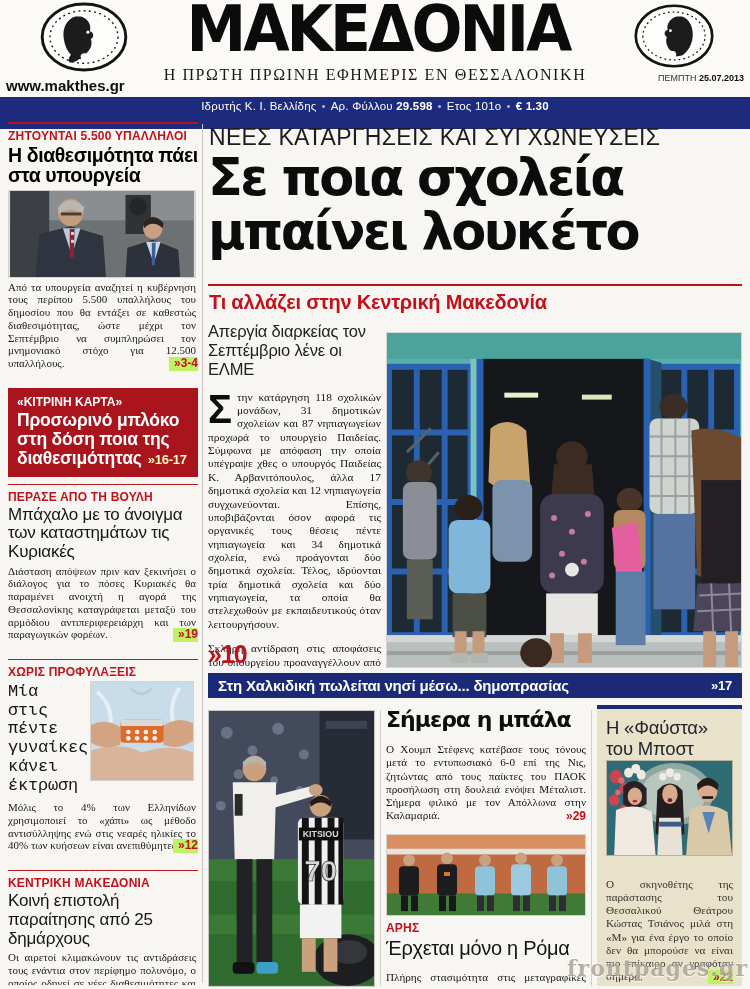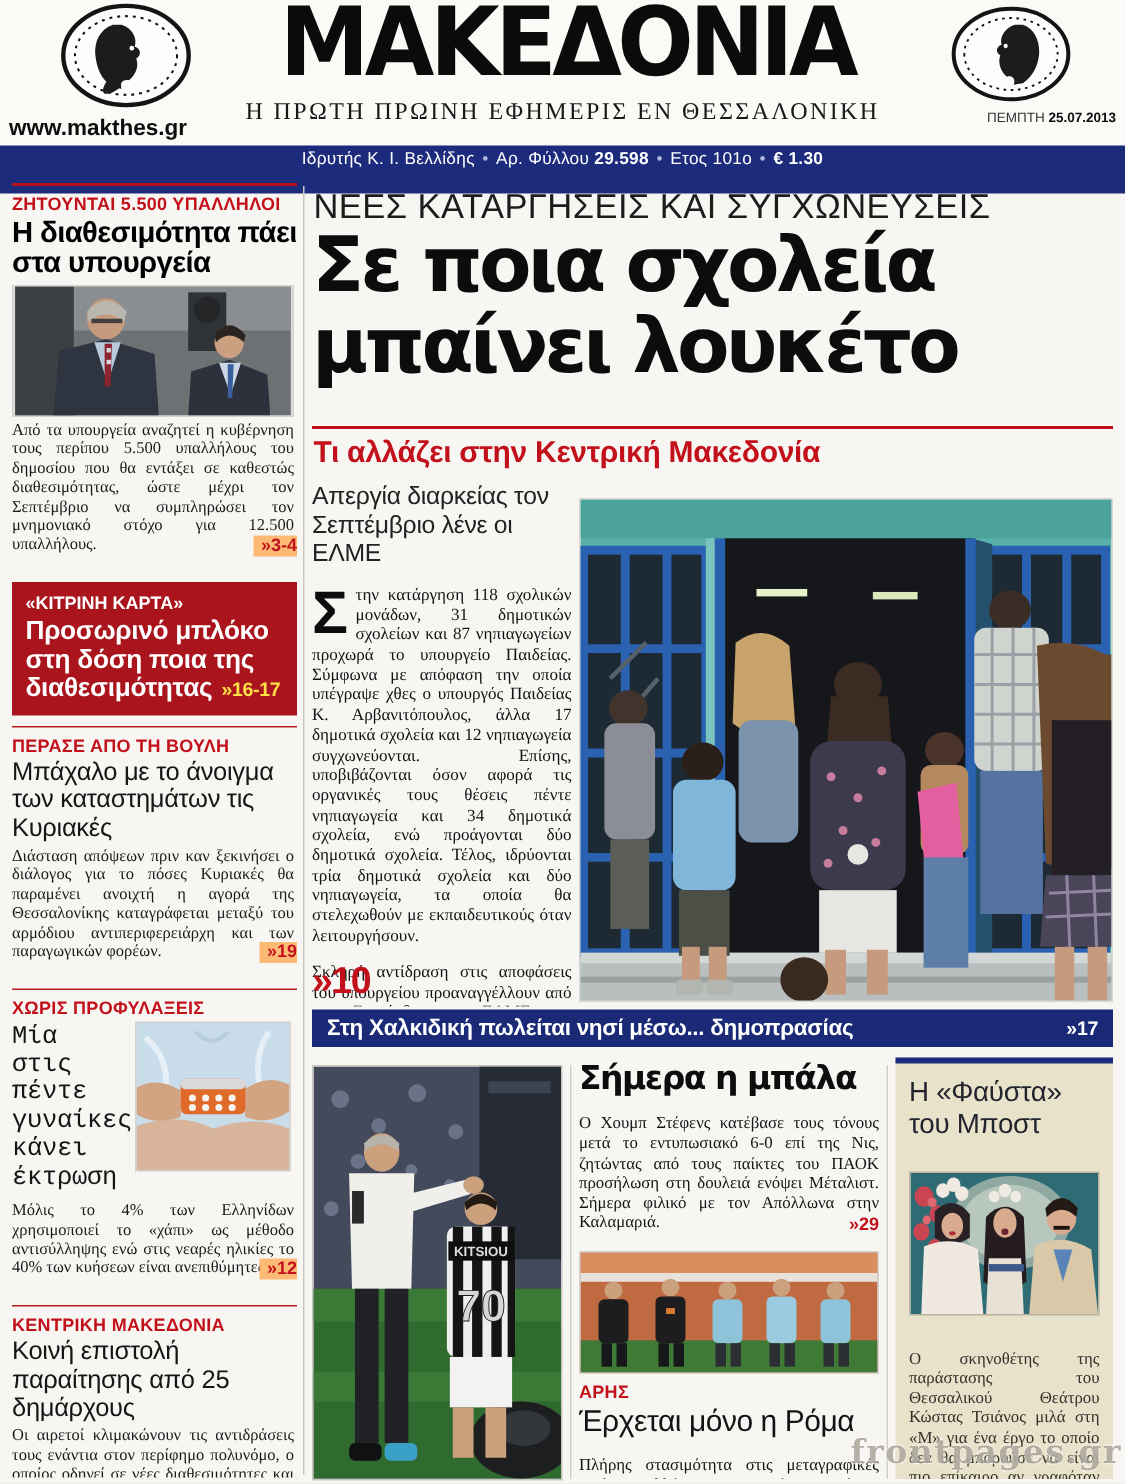--- a/index.html
+++ b/index.html
@@ -30,26 +30,26 @@
   .vdiv{position:absolute;top:124px;bottom:6px;left:202px;width:1px;background:#c9c6c2;}
   .leftcol{position:absolute;left:8px;top:122px;bottom:4px;width:190px;display:flex;
            flex-direction:column;overflow:hidden;}
   .lc-rule{border-top:2px solid #b5121c;margin-bottom:5px;}
   .kick{font-size:12px;font-weight:bold;color:#c3111c;letter-spacing:.2px;margin-bottom:2px;}
   .lc-h1{font-size:19.5px;font-weight:bold;line-height:1.04;letter-spacing:-.4px;color:#000000;}
   .lc-h2{font-size:17px;font-weight:normal;line-height:1.1;letter-spacing:-.2px;color:#161616;margin:2px 0 3px;}
   .ph{display:block;border:1px solid #d6d3ce;background:#ddd;}
   .lc-body{position:relative;font-family:"Liberation Serif",serif;font-size:11px;line-height:1.16;
            text-align:justify;color:#1a1a1a;margin-top:3px;padding-right:2px;}
-  .ref-abs{position:absolute;right:0;bottom:-1px;background:#fdba74;padding-left:5px;
+  .ref-abs{position:absolute;right:0;bottom:-1px;background:#bef264;padding-left:5px;
            font-family:"Liberation Sans",sans-serif;font-size:12px;font-weight:bold;color:#c3111c;}
   .lc-box{background:#a9141d;color:#fff;padding:7px 9px 8px;margin-top:7px;}
   .lc-box .bk{font-size:12px;font-weight:bold;margin-bottom:2px;}
   .lc-box .bh{font-size:17.5px;font-weight:bold;line-height:1.1;letter-spacing:-.2px;}
-  .lc-box .bref{font-size:13px;font-weight:bold;color:#fde047;margin-left:6px;white-space:nowrap;}
+  .lc-box .bref{font-size:13px;font-weight:bold;color:#fef9c3;margin-left:6px;white-space:nowrap;}
   .lc-sec{margin-top:7px;border-top:1px solid #b91c1c;padding-top:5px;}
   .lc-flex{display:flex;gap:6px;}
   .lc-flex .hcol{width:76px;flex:none;font-family:Liberation Mono, monospace;}
 
   
   .main{position:absolute;left:208px;top:120px;width:534px;bottom:0;}
   .mn-kicker{position:absolute;top:4px;left:1px;font-size:23px;color:#1c1c1c;letter-spacing:.3px;}
   .mn-head{position:absolute;top:31px;left:0;width:100%;font-family:"DejaVu Sans",sans-serif;
            font-weight:bold;font-size:51px;line-height:1.06;letter-spacing:-2.5px;color:#0c0c0c;}
   .mn-subrule{position:absolute;top:164px;left:0;right:0;border-top:2px solid #c3111c;}
@@ -76,21 +76,21 @@
   .bdiv1{left:172px;} .bdiv2{left:383px;}
   .band-b{position:absolute;left:178px;width:200px;top:0;bottom:0;overflow:hidden;}
   .bb-h{font-family:"DejaVu Sans",sans-serif;font-weight:bold;font-size:22px;letter-spacing:-1px;
         margin:2px 0 4px;color:#0d0d0d;}
   .bb-body{position:relative;font-family:"Liberation Serif",serif;font-size:11.2px;line-height:1.18;
            text-align:justify;color:#151515;}
   .bb-photo{width:100%;height:82px;margin:7px 0 5px;}
   .bb-h2{font-size:20px;font-weight:normal;letter-spacing:-.3px;margin:1px 0 4px;color:#141414;}
   .band-c{position:absolute;left:389px;right:0;top:0;bottom:0;background:#e9e2cb;
           border-top:4px solid #1d2b7d;padding:9px 9px 6px;overflow:hidden;}
-  .bc-h{font-size:18.5px;line-height:1.12;color:#23252e;letter-spacing:-.2px;margin-bottom:22px;}
+  .bc-h{font-size:18.5px;line-height:1.12;color:#23252e;letter-spacing:-.2px;margin-bottom:1px;}
   .bc-photo{width:100%;height:96px;border:1px solid #b9b29d;margin-bottom:6px;}
   .bc-body{position:relative;font-family:"Liberation Serif",serif;font-size:11.2px;line-height:1.18;
            text-align:justify;color:#33302a;}
   .bc-body .ref-abs{background:#bef264;}
   .bb-body .ref-abs{background:#f8f6f3;}
 
   .watermark{position:absolute;right:2px;bottom:8px;font-family:"DejaVu Serif",serif;
              font-weight:bold;font-size:22px;letter-spacing:1px;color:rgba(122,112,96,.55);
              text-shadow:0 1px 1px rgba(255,255,255,.75),0 -1px 1px rgba(255,255,255,.45);}
 </style>

